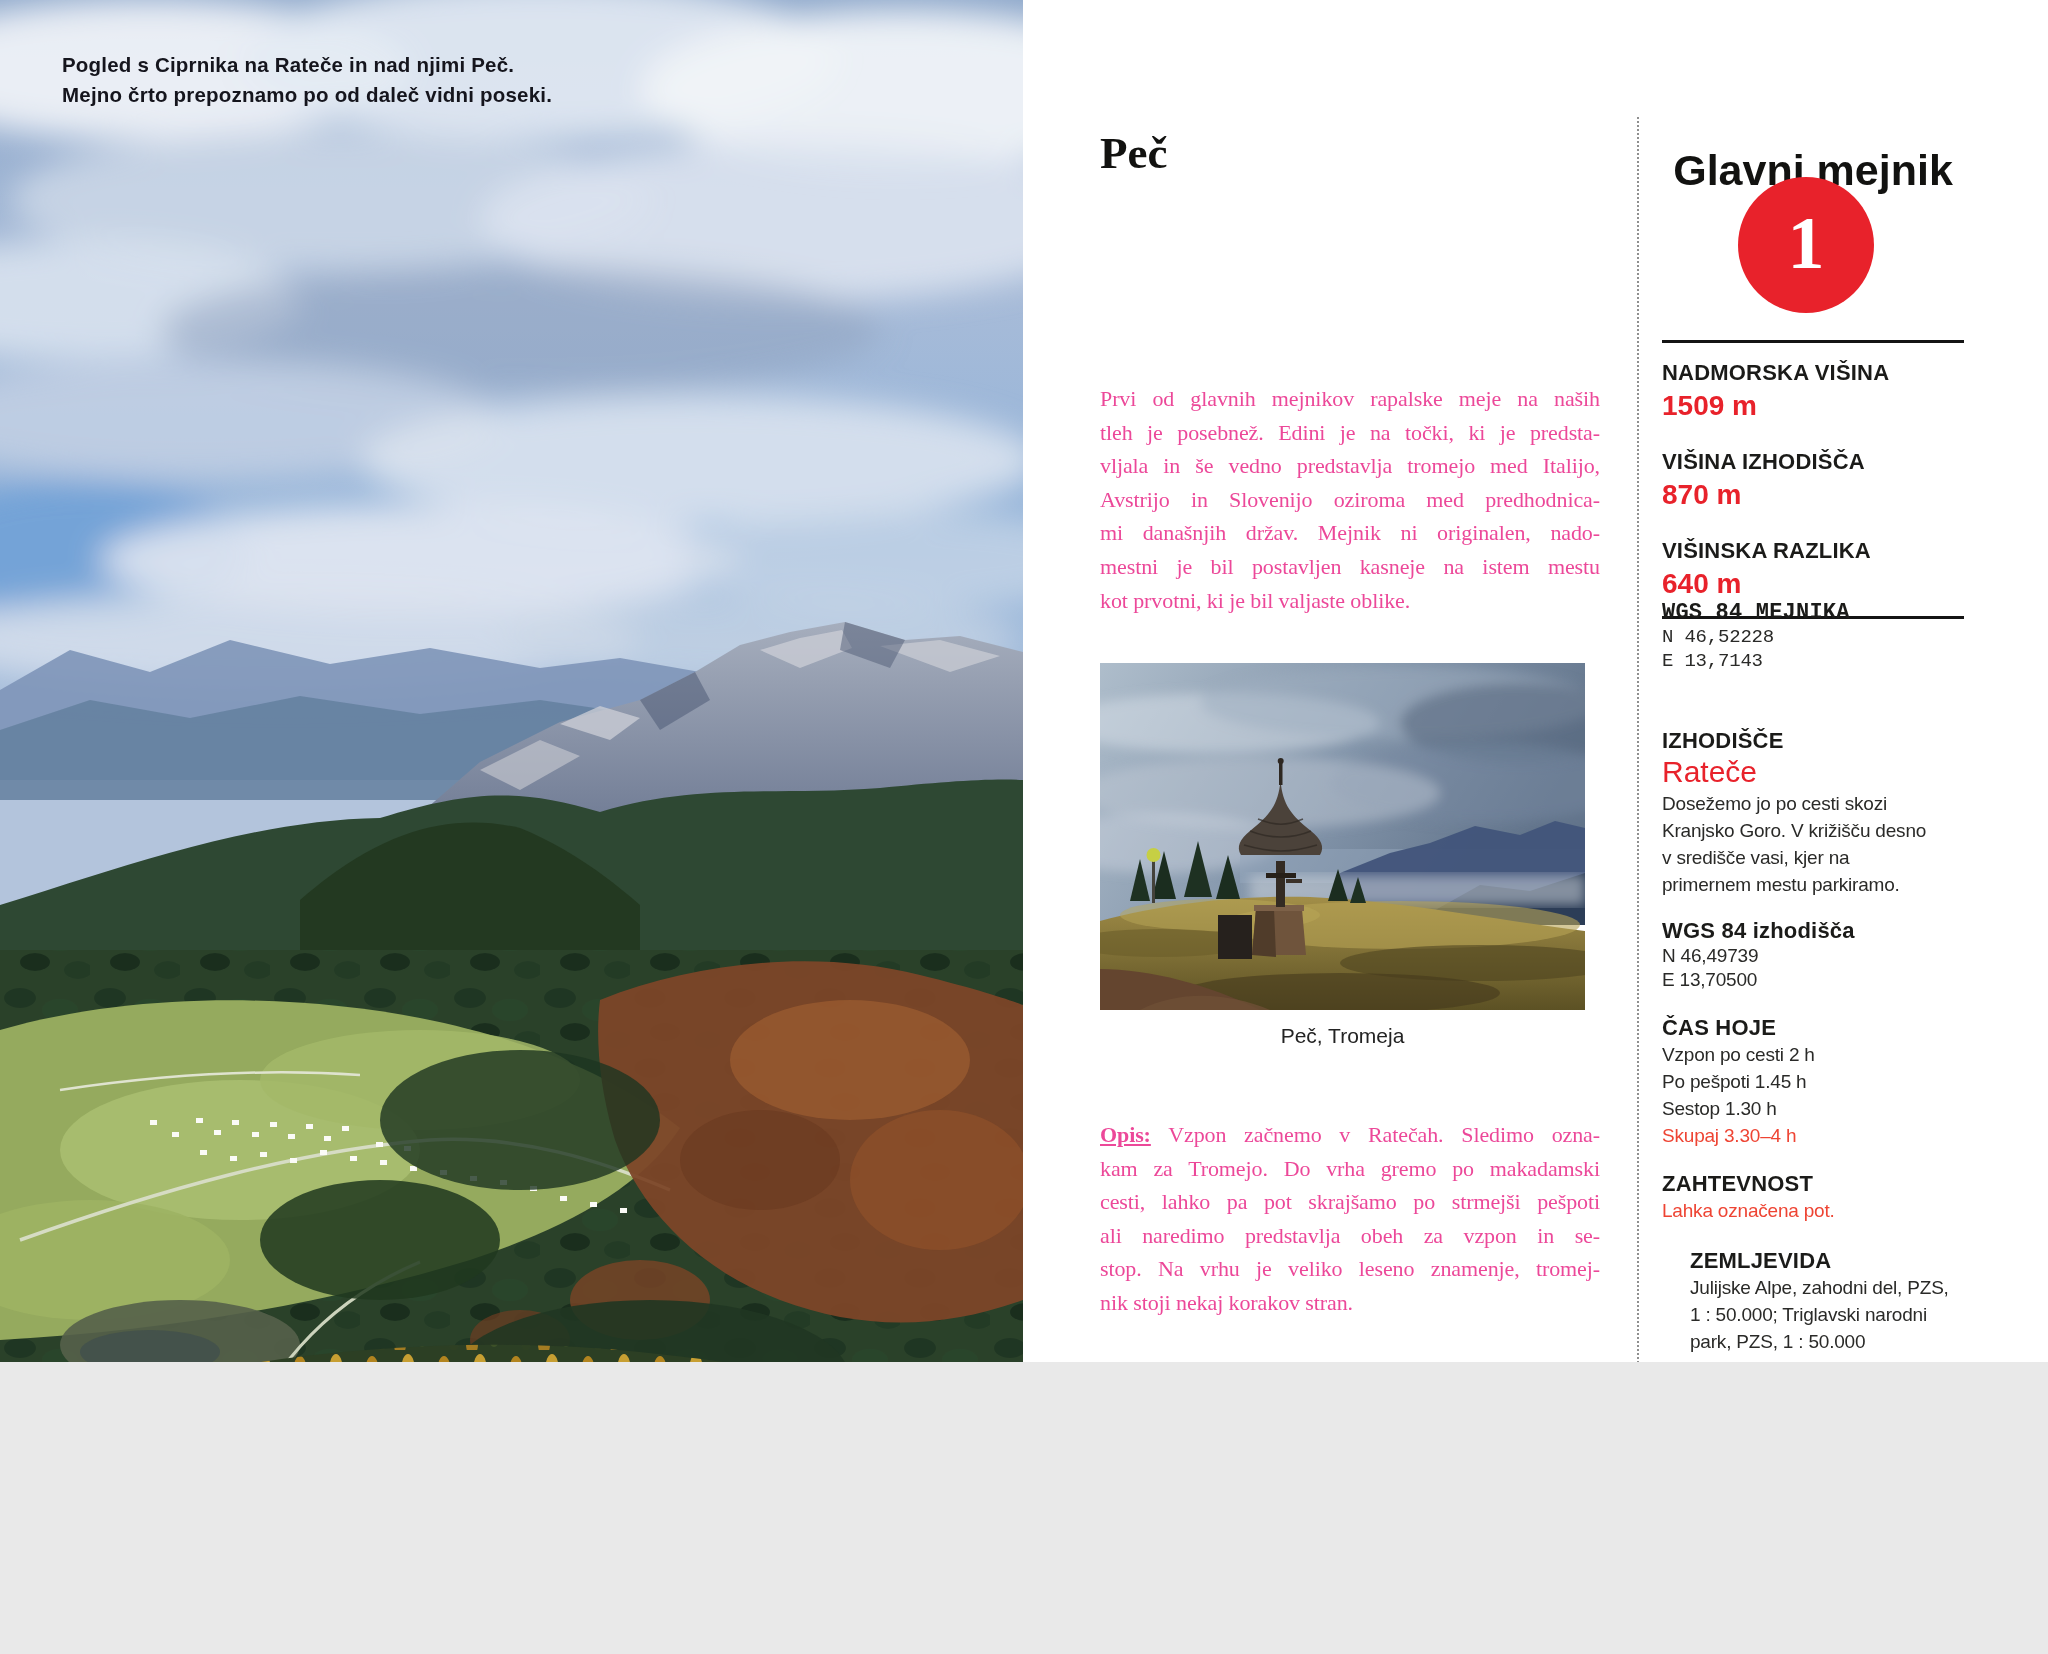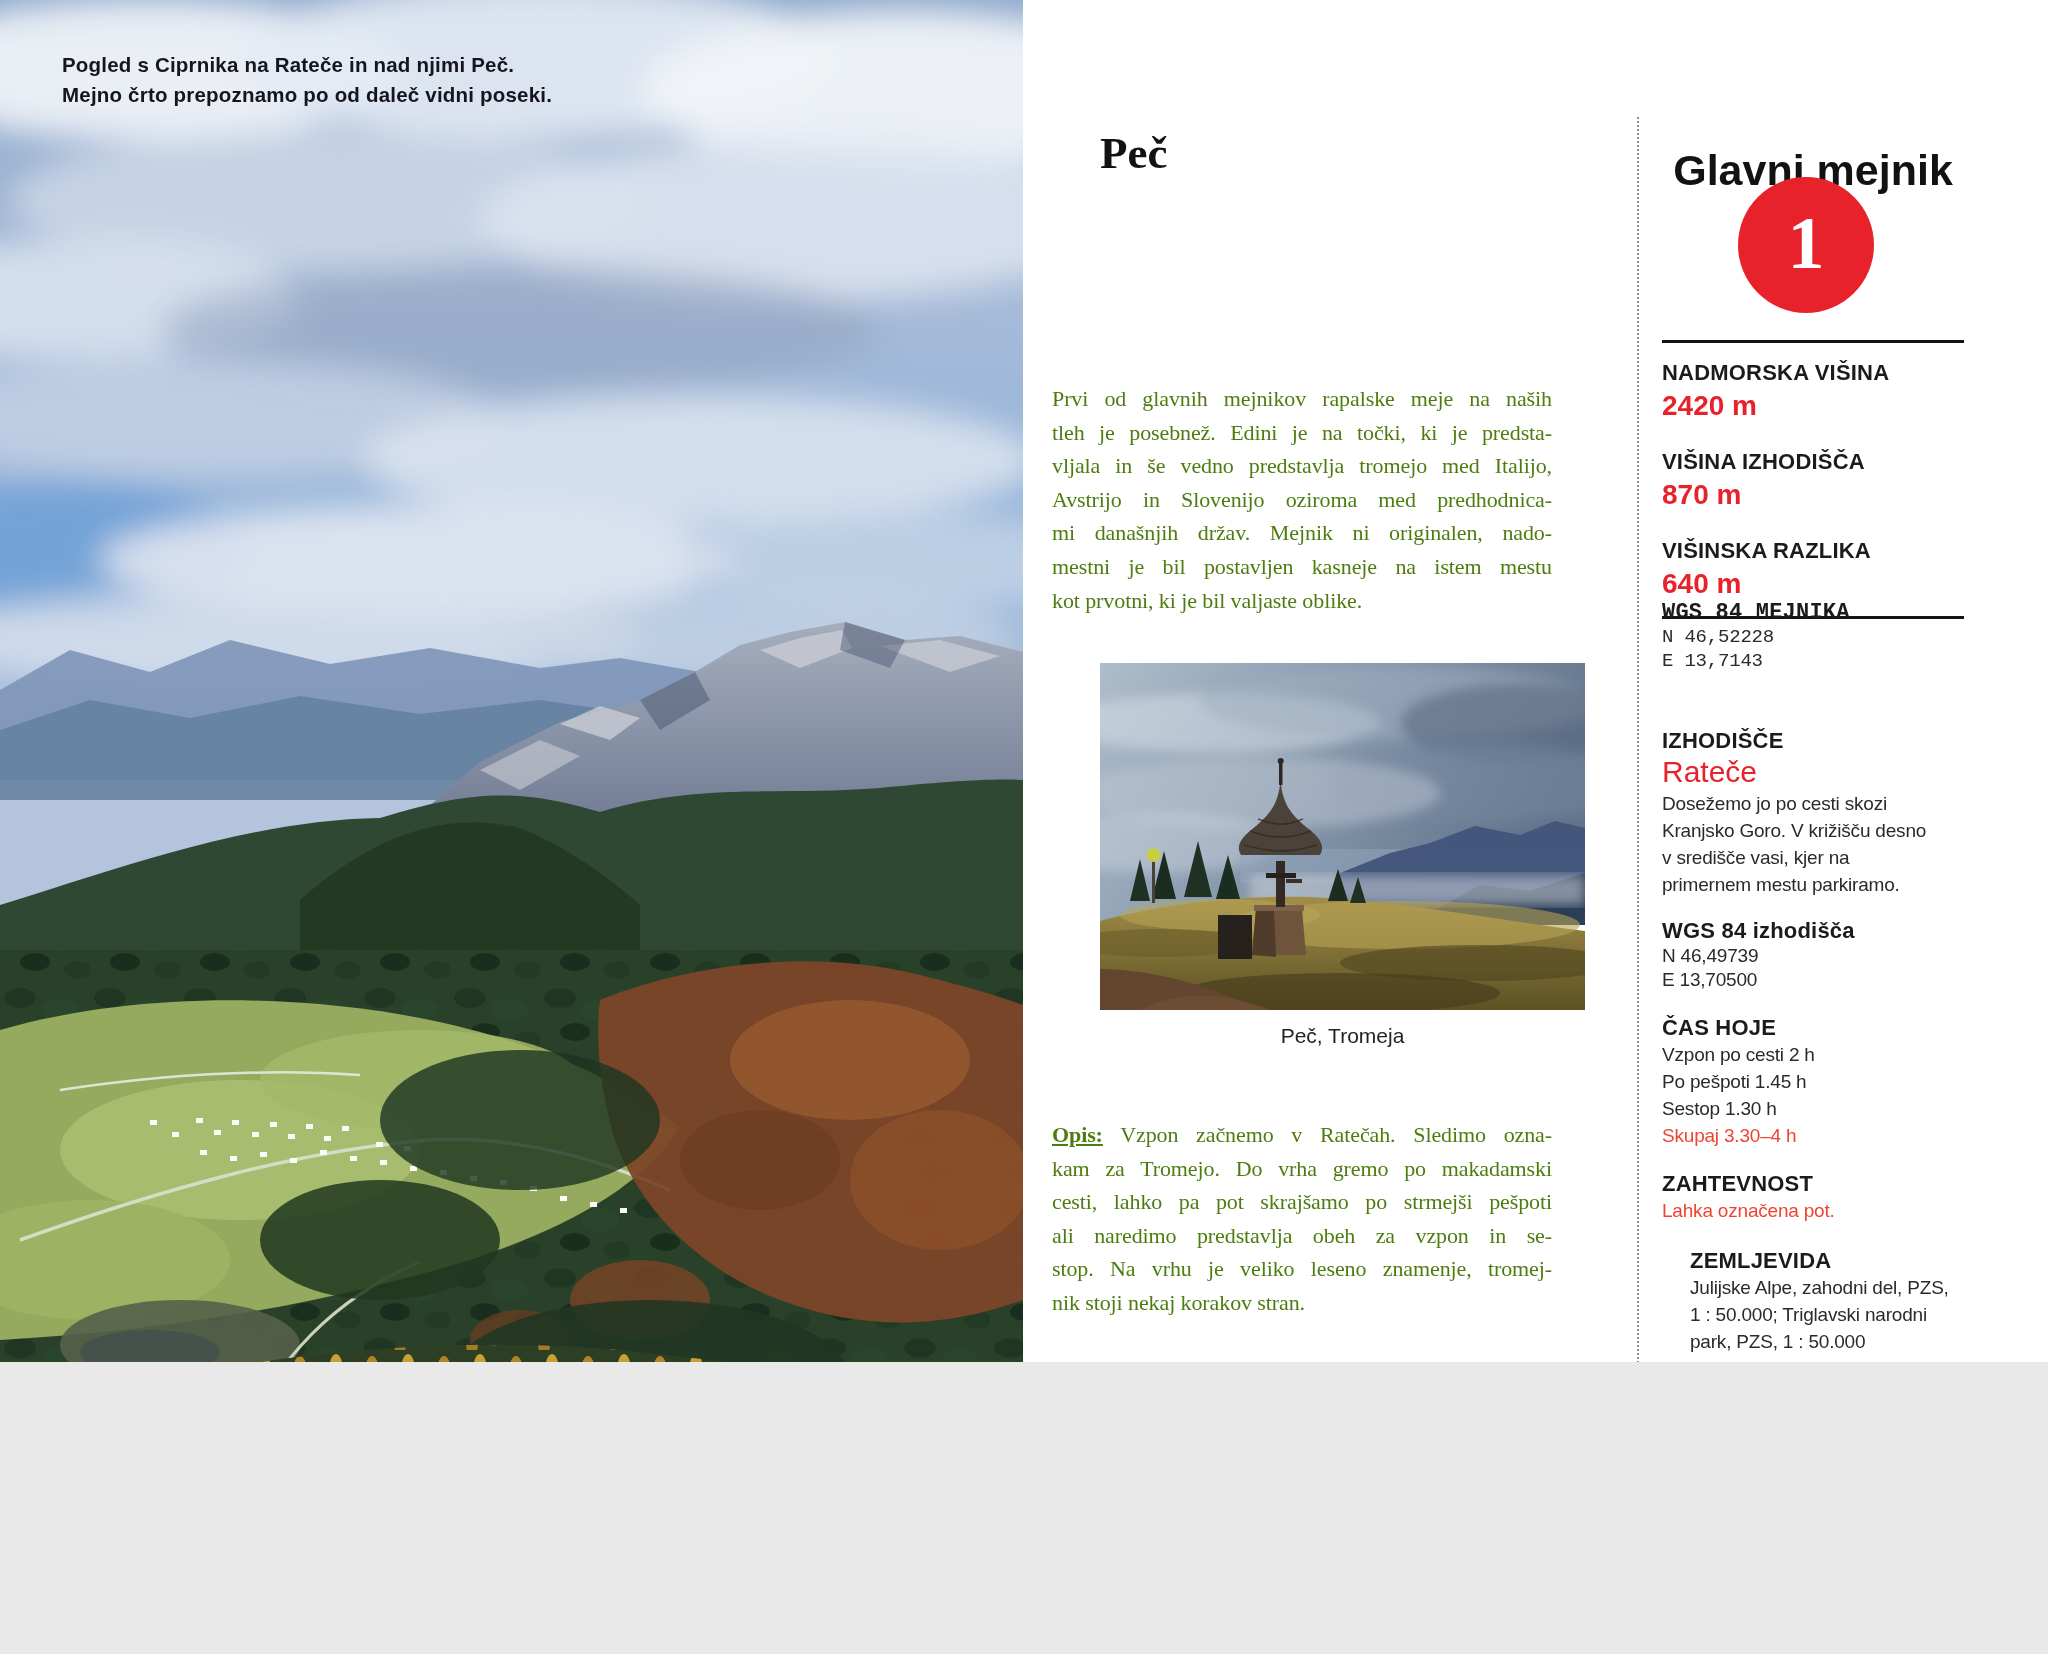--- a/index.html
+++ b/index.html
@@ -9,22 +9,22 @@
 
   
   .photo-left{left:0;top:0;width:1023px;height:1654px;overflow:hidden;}
   .photo-left svg{display:block;width:100%;height:100%;}
   .photo-caption{left:62px;top:50px;width:760px;font-family:"Liberation Sans",sans-serif;
       font-weight:bold;font-size:20.5px;line-height:30px;color:#15151d;letter-spacing:.2px;}
 
   
   .article-title{left:1100px;top:100px;width:500px;font-family:"Liberation Serif",serif;
       font-weight:bold;font-size:45px;line-height:1.05;color:#121210;}
-  .para{left:1052px;width:500px;font-family:"Liberation Serif",serif;font-size:22px;
-      line-height:33.6px;color:#4d7c0f;letter-spacing:-.1px;}
+  .para{left:1100px;width:500px;font-family:"Liberation Serif",serif;font-size:22px;
+      line-height:33.6px;color:#ec4899;letter-spacing:-.1px;}
   .para1{top:382px;}
   .para2{top:1118px;}
   .jl{text-align:justify;text-align-last:justify;}
   .jl-last{text-align:justify;text-align-last:left;}
   .opis-b{font-weight:bold;text-decoration:underline;}
   .fig{left:1100px;top:663px;width:485px;height:347px;overflow:hidden;}
   .fig svg{display:block;width:100%;height:100%;}
   .fig-caption{left:1100px;top:1022px;width:485px;text-align:center;font-size:21px;
       color:#232323;line-height:28px;}
 
@@ -294,21 +294,21 @@
 
   <aside class="abs infobox">
     <h2 class="ib-heading">Glavni mejnik</h2>
     <div class="badge">
       <span>1</span>
     </div>
     <div class="rule rule1"></div>
 
     <div class="group g-stat1">
       <div class="lab">NADMORSKA VIŠINA</div>
-      <div class="val">2420 m</div>
+      <div class="val">1509 m</div>
     </div>
     <div class="group g-stat2">
       <div class="lab">VIŠINA IZHODIŠČA</div>
       <div class="val">870 m</div>
     </div>
     <div class="group g-stat3">
       <div class="lab">VIŠINSKA RAZLIKA</div>
       <div class="val">640 m</div>
     </div>
 

